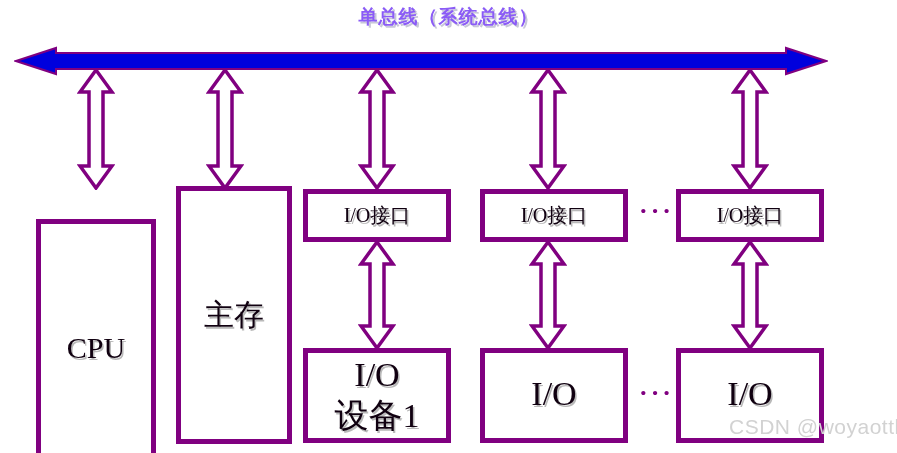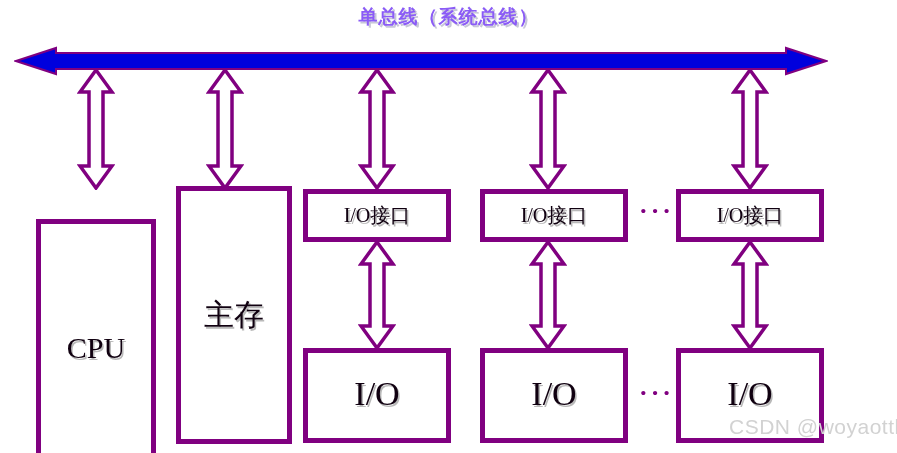--- a/index.html
+++ b/index.html
@@ -191,20 +191,21 @@
   </div>
   <div class="box iface i2">
     <span class="box-label mid-label">I/O接口</span>
   </div>
   <div class="box iface i3">
     <span class="box-label mid-label">I/O接口</span>
   </div>
 
   <div class="box device d1">
     <span class="box-label dev-line l1">I/O</span>
+    <span class="box-label dev-line"><span>设备</span><span>1</span></span>
   </div>
   <div class="box device d2">
     <span class="box-label dev-line l1">I/O</span>
   </div>
   <div class="box device d3">
     <span class="box-label dev-line l1">I/O</span>
   </div>
 
   <div class="ellipsis e-top">···</div>
   <div class="ellipsis e-bot">···</div>

